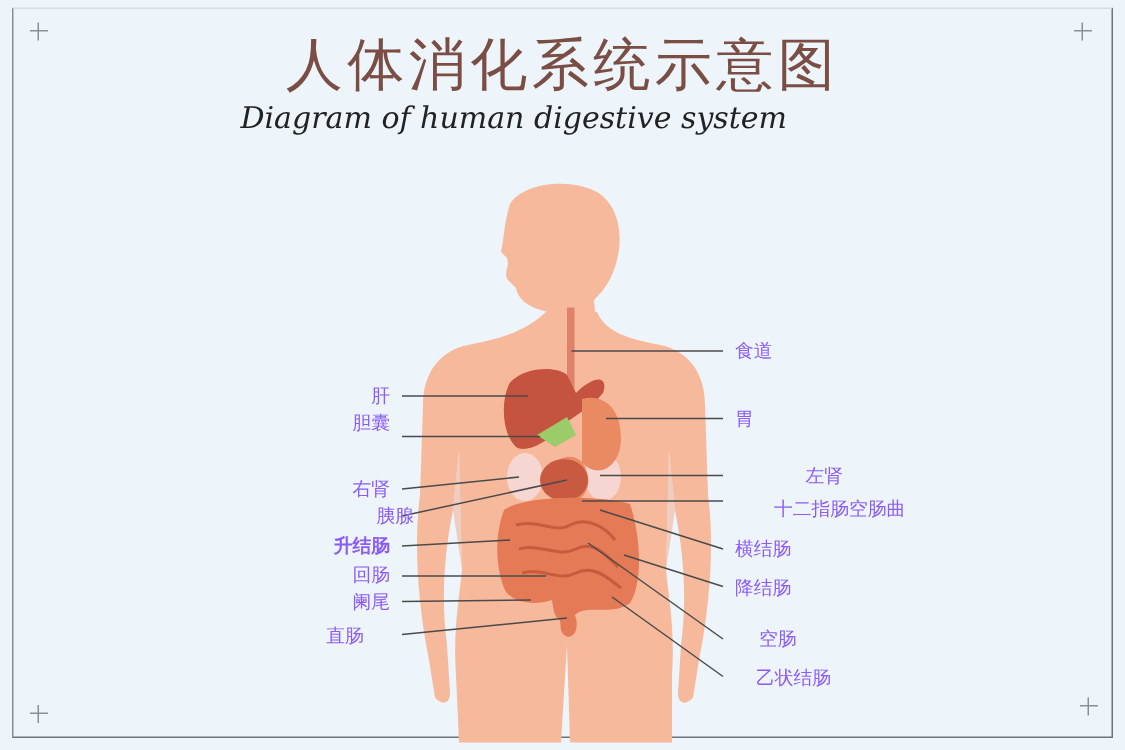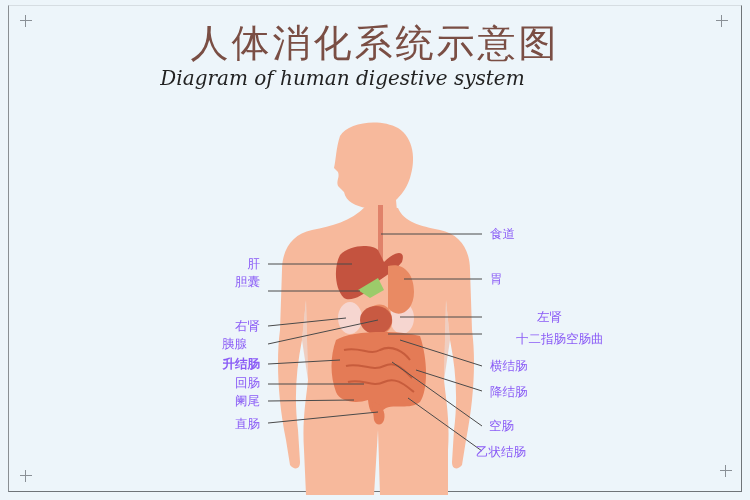--- a/index.html
+++ b/index.html
@@ -72,26 +72,26 @@
     <line x1="400" y1="340" x2="482" y2="366"></line>
     <line x1="416" y1="370" x2="482" y2="391"></line>
     <line x1="392" y1="362" x2="482" y2="426"></line>
     <line x1="408" y1="398" x2="482" y2="451"></line>
   </g>
 </svg>
 
 <div class="lbl left" style="left:200px;top:256px;">肝</div>
 <div class="lbl left" style="left:200px;top:274px;">胆囊</div>
 <div class="lbl left" style="left:200px;top:318px;">右肾</div>
-<div class="lbl left" style="left:187px;top:336px;">胰腺</div>
+<div class="lbl left" style="left:216px;top:336px;">胰腺</div>
 <div class="lbl left" style="left:200px;top:356px;font-weight:bold;">升结肠</div>
 <div class="lbl left" style="left:200px;top:375px;">回肠</div>
 <div class="lbl left" style="left:200px;top:393px;">阑尾</div>
-<div class="lbl left" style="left:200px;top:416px;">直肠</div>
+<div class="lbl left" style="left:200px;top:416px;text-align:center;">直肠</div>
 
 <div class="lbl" style="left:490px;top:226px;">食道</div>
 <div class="lbl" style="left:490px;top:271px;">胃</div>
 <div class="lbl" style="left:490px;top:309px;margin-left:47px;">左肾</div>
 <div class="lbl" style="left:490px;top:331px;margin-left:26px;">十二指肠空肠曲</div>
 <div class="lbl" style="left:490px;top:358px;">横结肠</div>
 <div class="lbl" style="left:490px;top:384px;">降结肠</div>
-<div class="lbl" style="left:489px;top:418px;">空肠</div>
-<div class="lbl" style="left:476px;top:444px;">乙状结肠</div>
+<div class="lbl" style="left:506px;top:418px;">空肠</div>
+<div class="lbl" style="left:504px;top:444px;">乙状结肠</div>
 
 </body></html>

